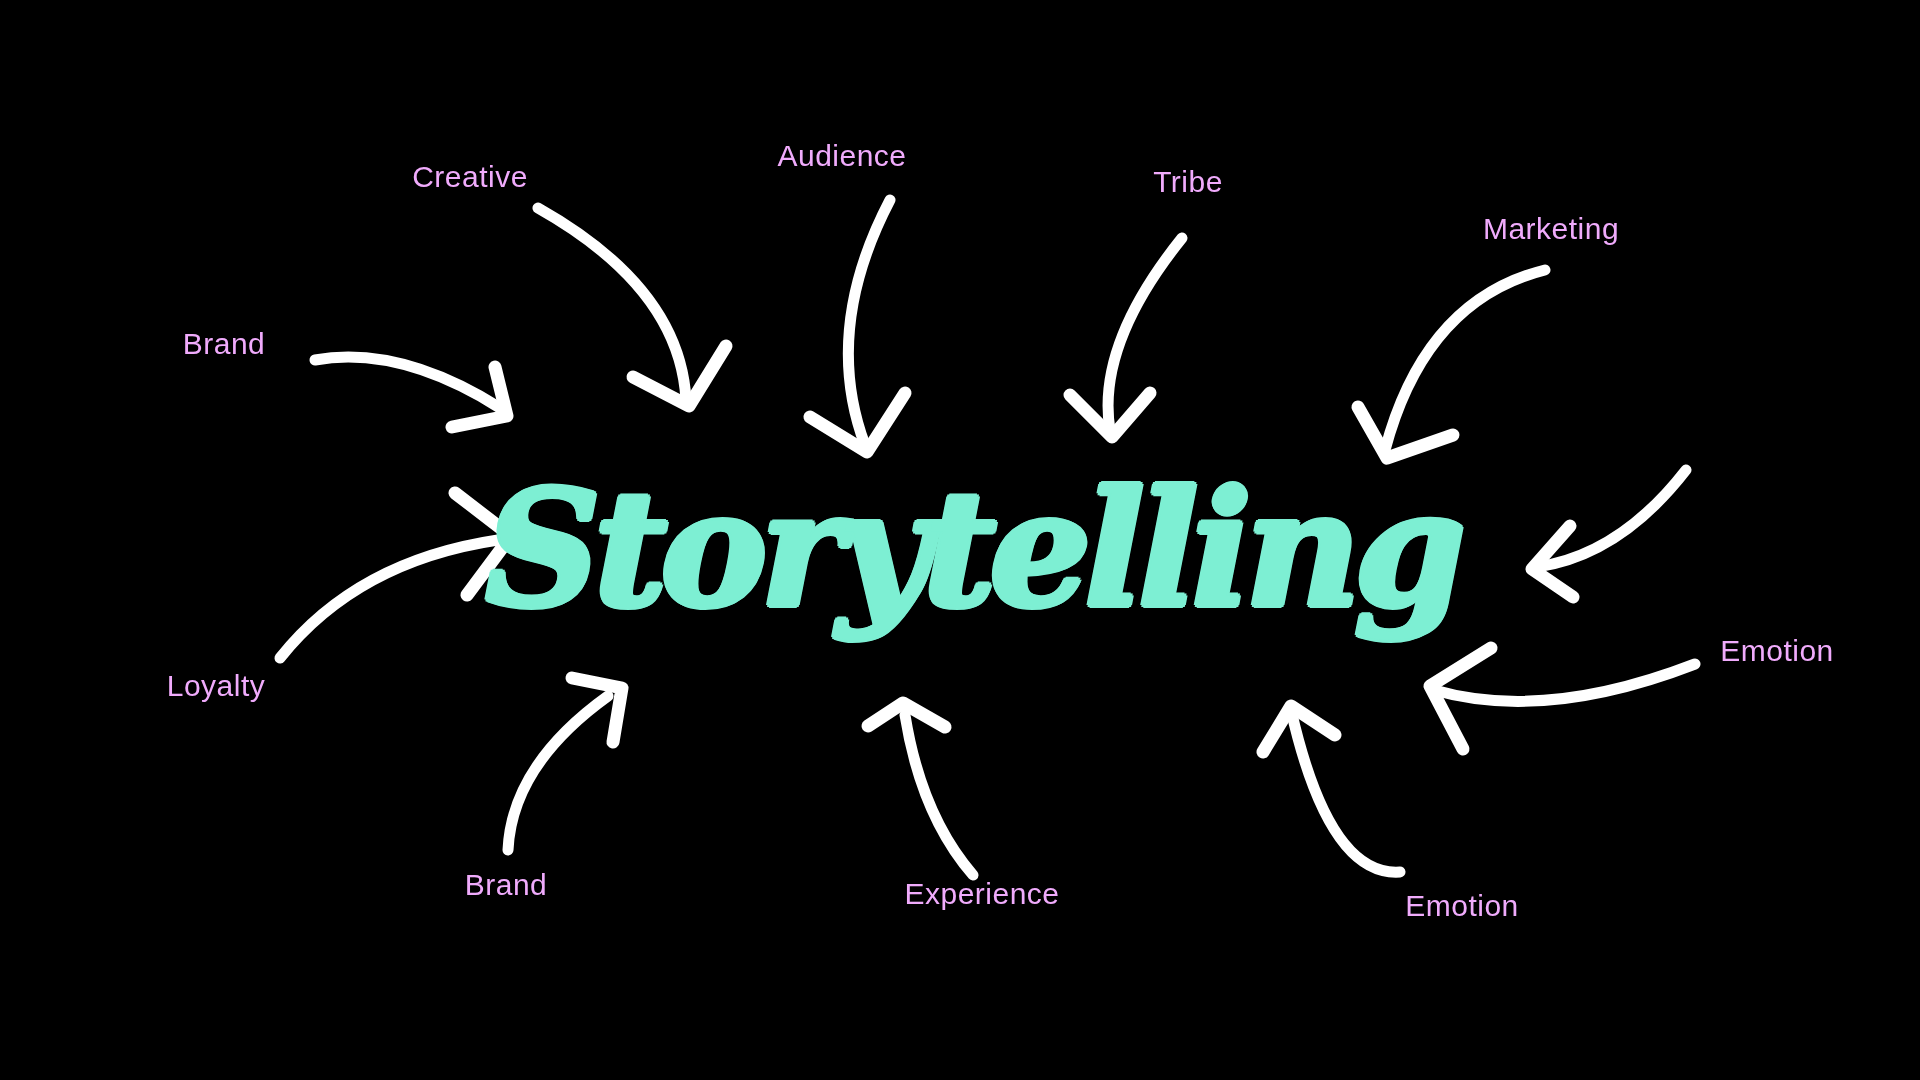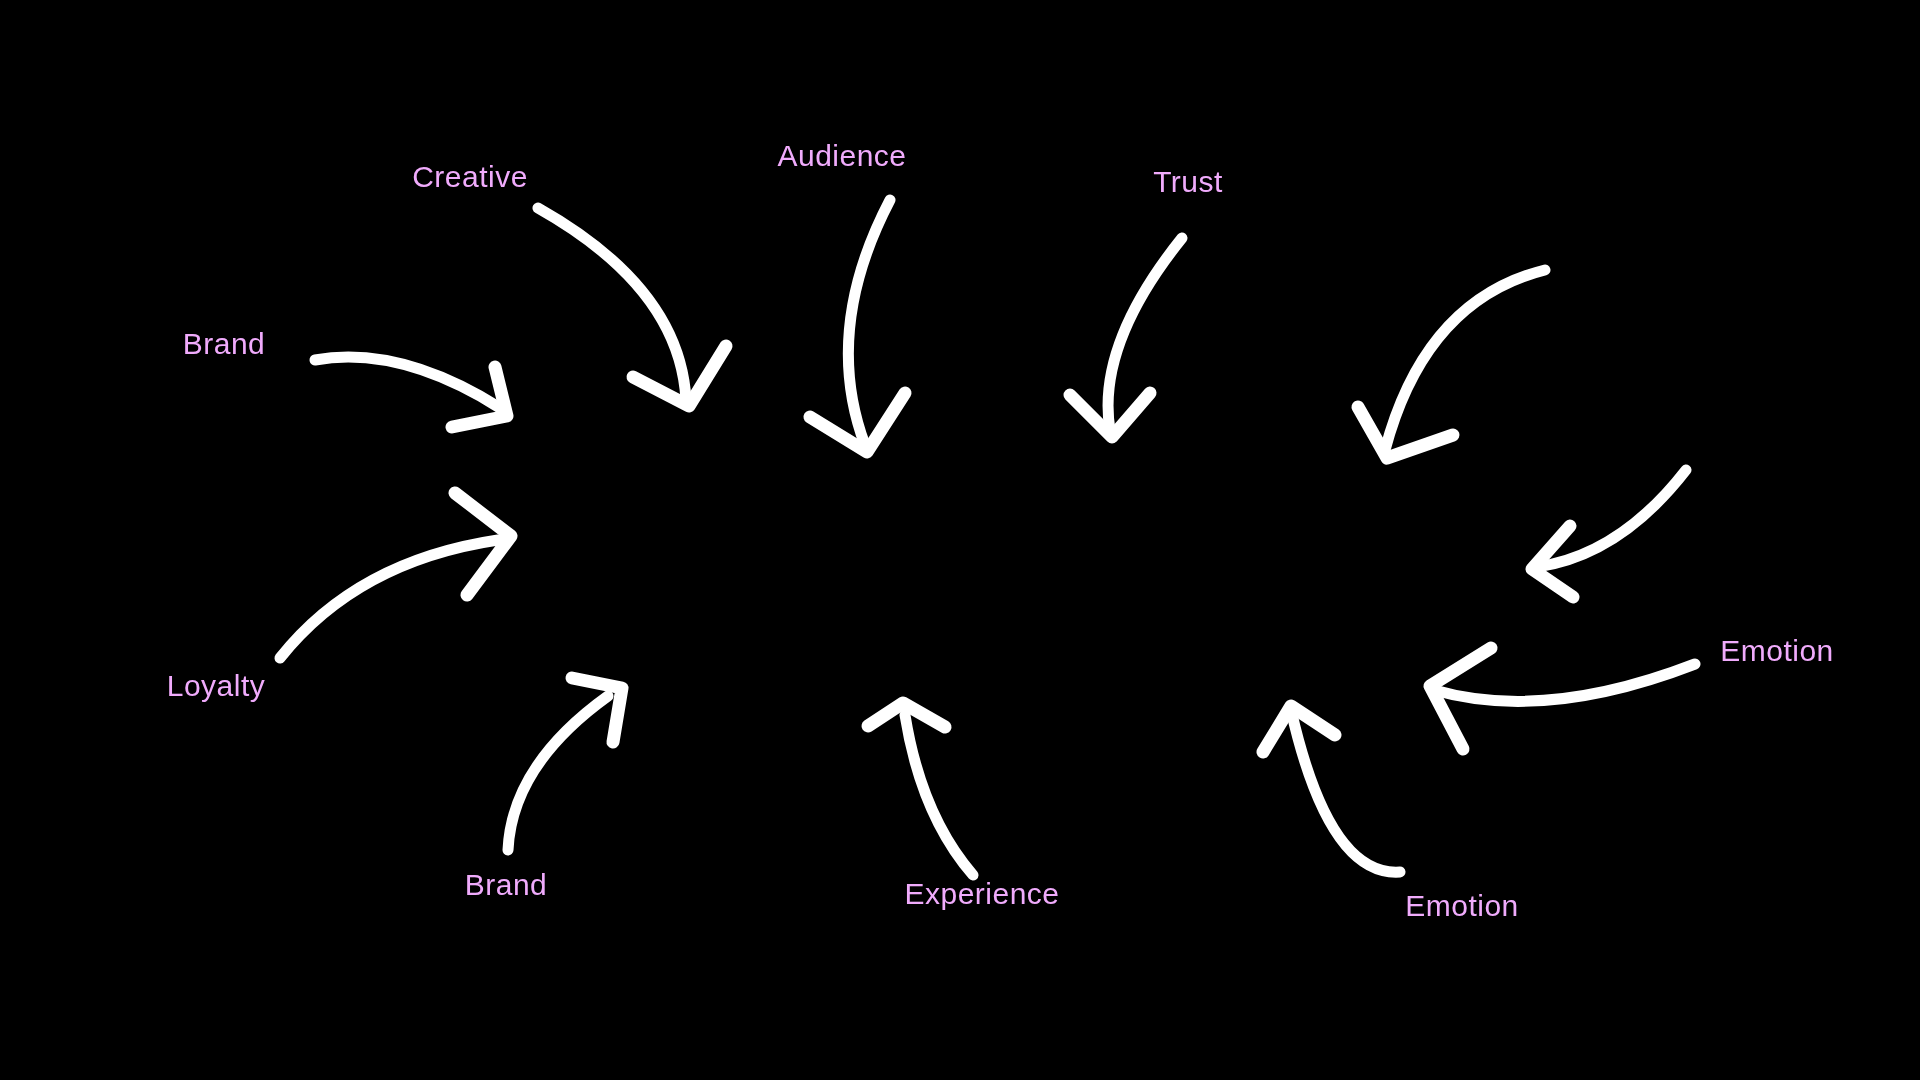--- a/index.html
+++ b/index.html
@@ -126,23 +126,25 @@
       <path class="shaft" d="M 973,875 Q 921,815 905,715"></path>
       <path class="head" d="M 868,726 L 903,703 L 945,727"></path>
     </g>
 
     <g>
       <path class="shaft" d="M 1400,872 Q 1329,877 1291,710"></path>
       <path class="head" d="M 1263,752 L 1291,706 L 1335,735"></path>
     </g>
   </svg>
 
+  <div id="center-word">Storytelling</div>
 
   <span class="node-label n-creative">Creative</span>
   <span class="node-label n-audience">Audience</span>
-  <span class="node-label n-tribe">Trust</span>
+  <span class="node-label n-tribe">Tribe</span>
+  <span class="node-label n-marketing">Marketing</span>
   <span class="node-label n-brand">Brand</span>
   <span class="node-label n-loyalty">Loyalty</span>
   <span class="node-label n-history">Emotion</span>
   <span class="node-label n-trust">Brand</span>
   <span class="node-label n-experience">Experience</span>
   <span class="node-label n-emotion">Emotion</span>
 </div>
 
 </body></html>

